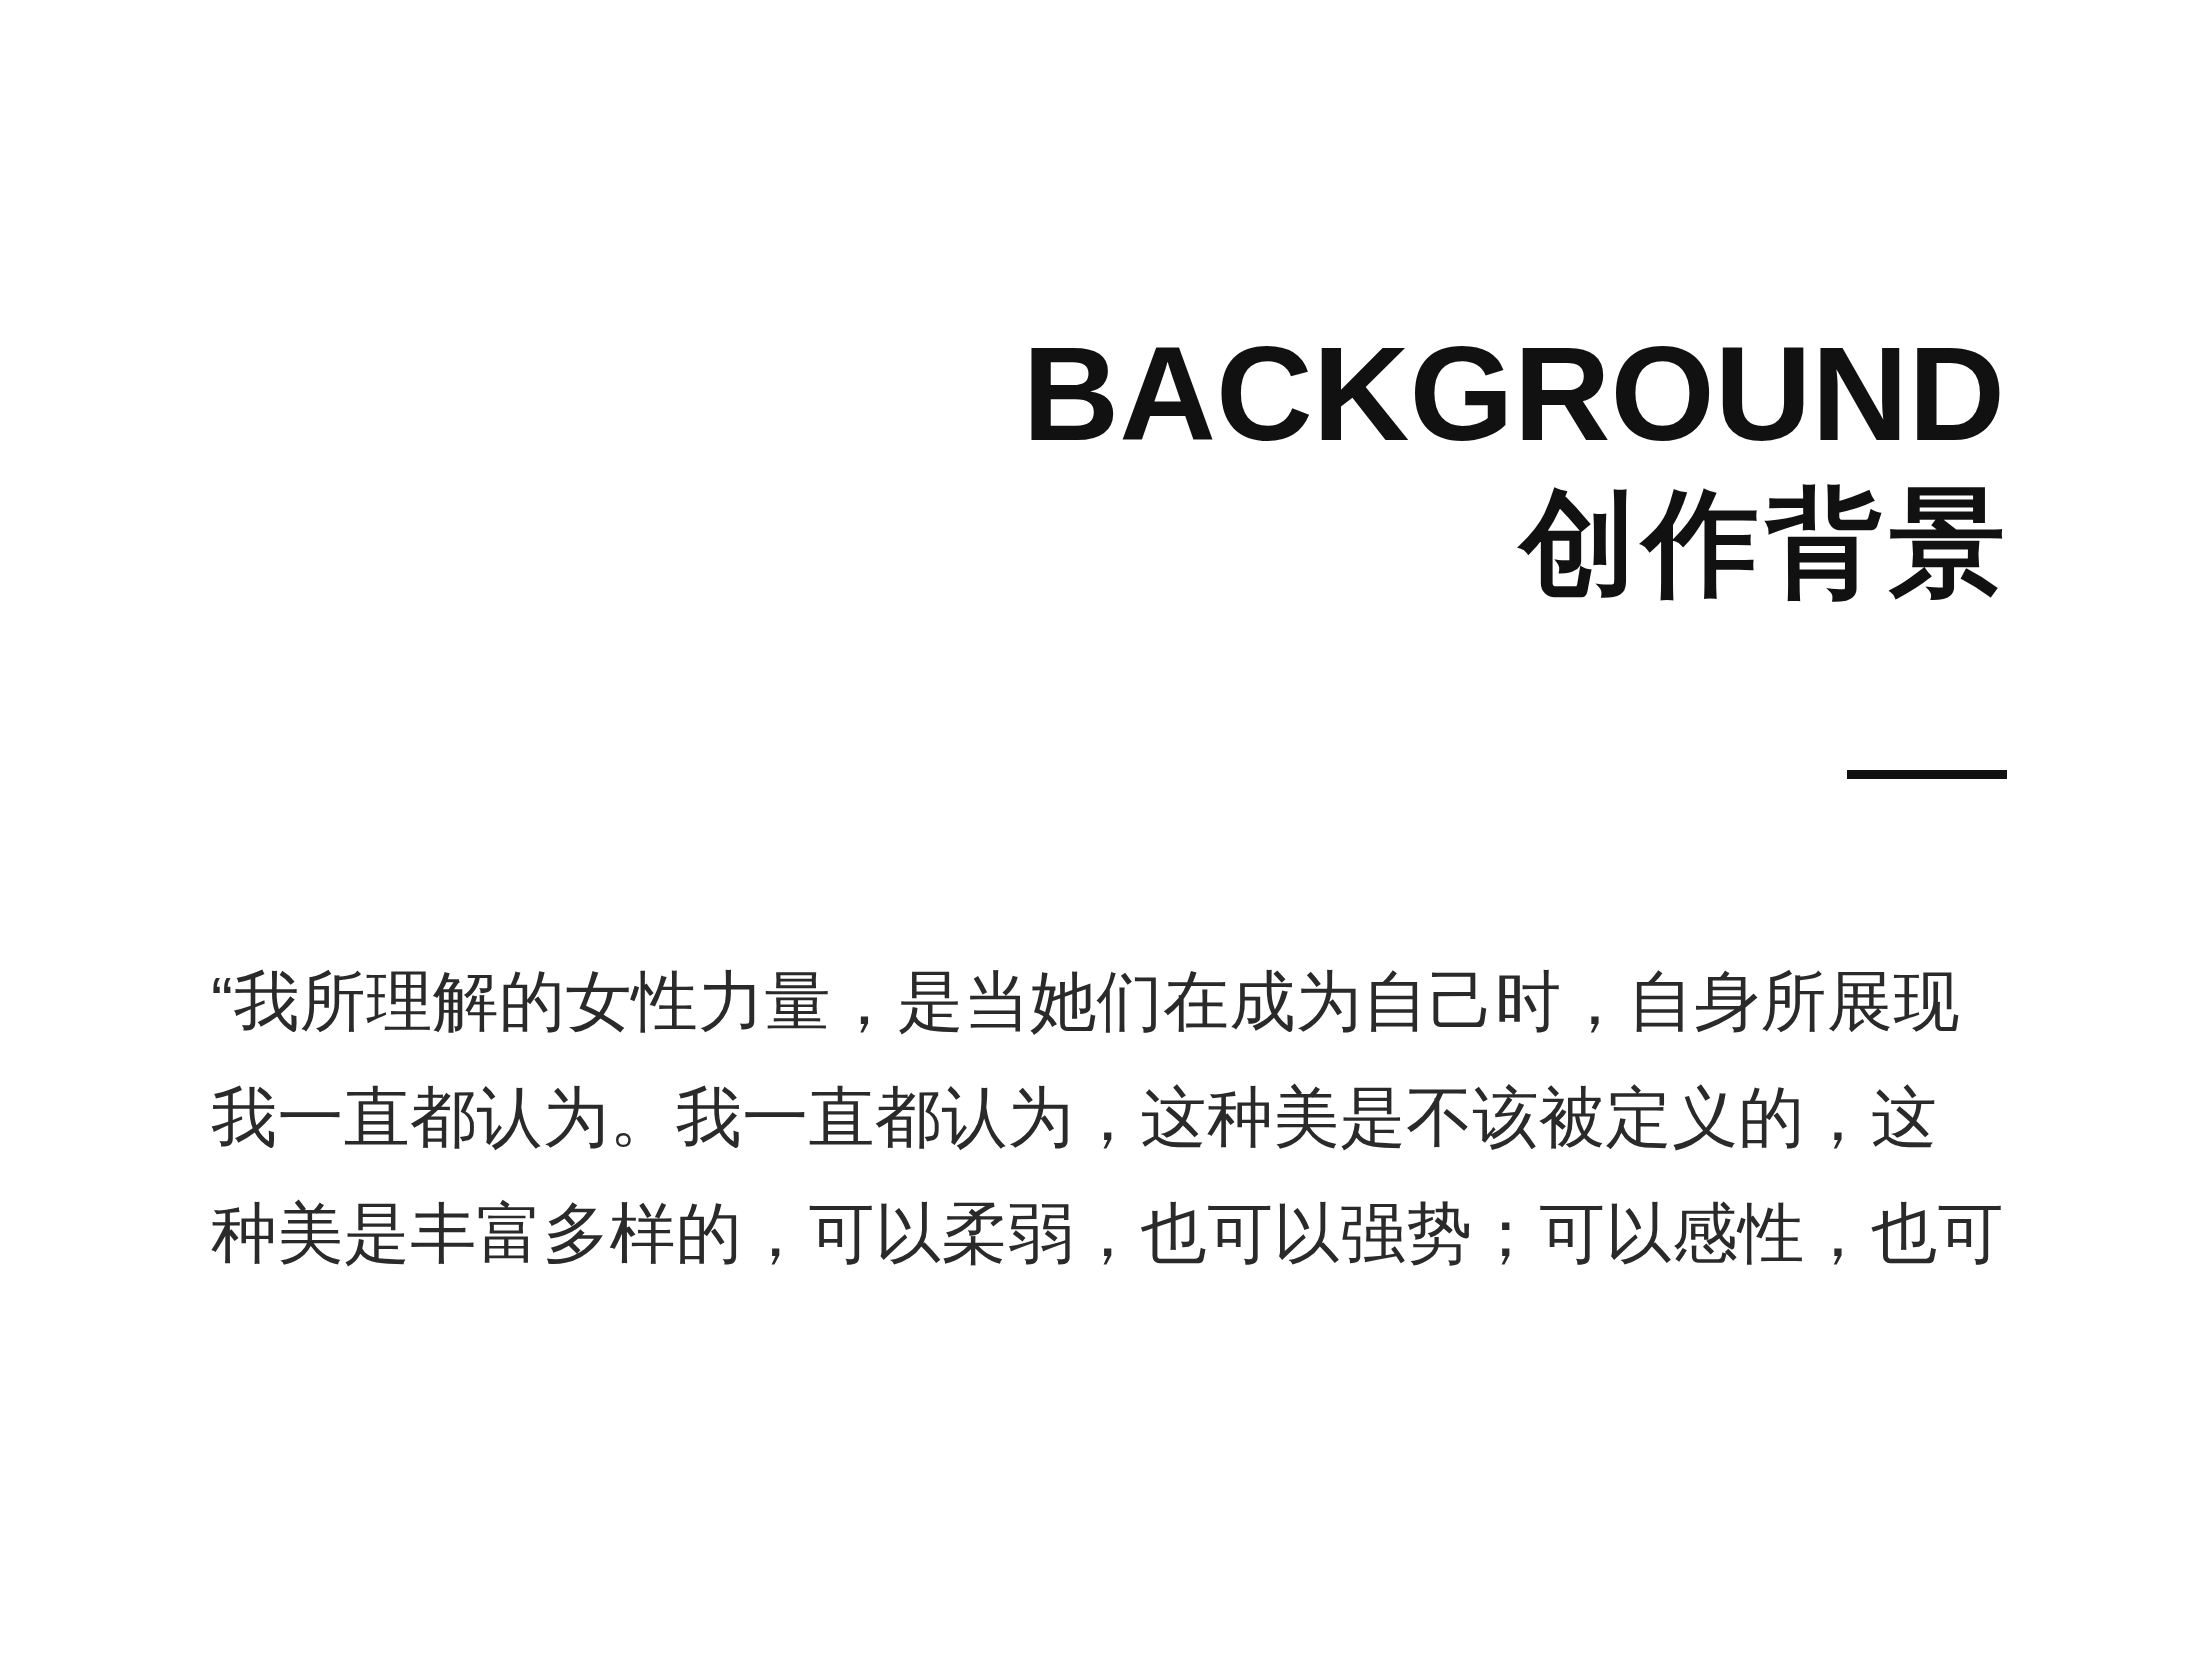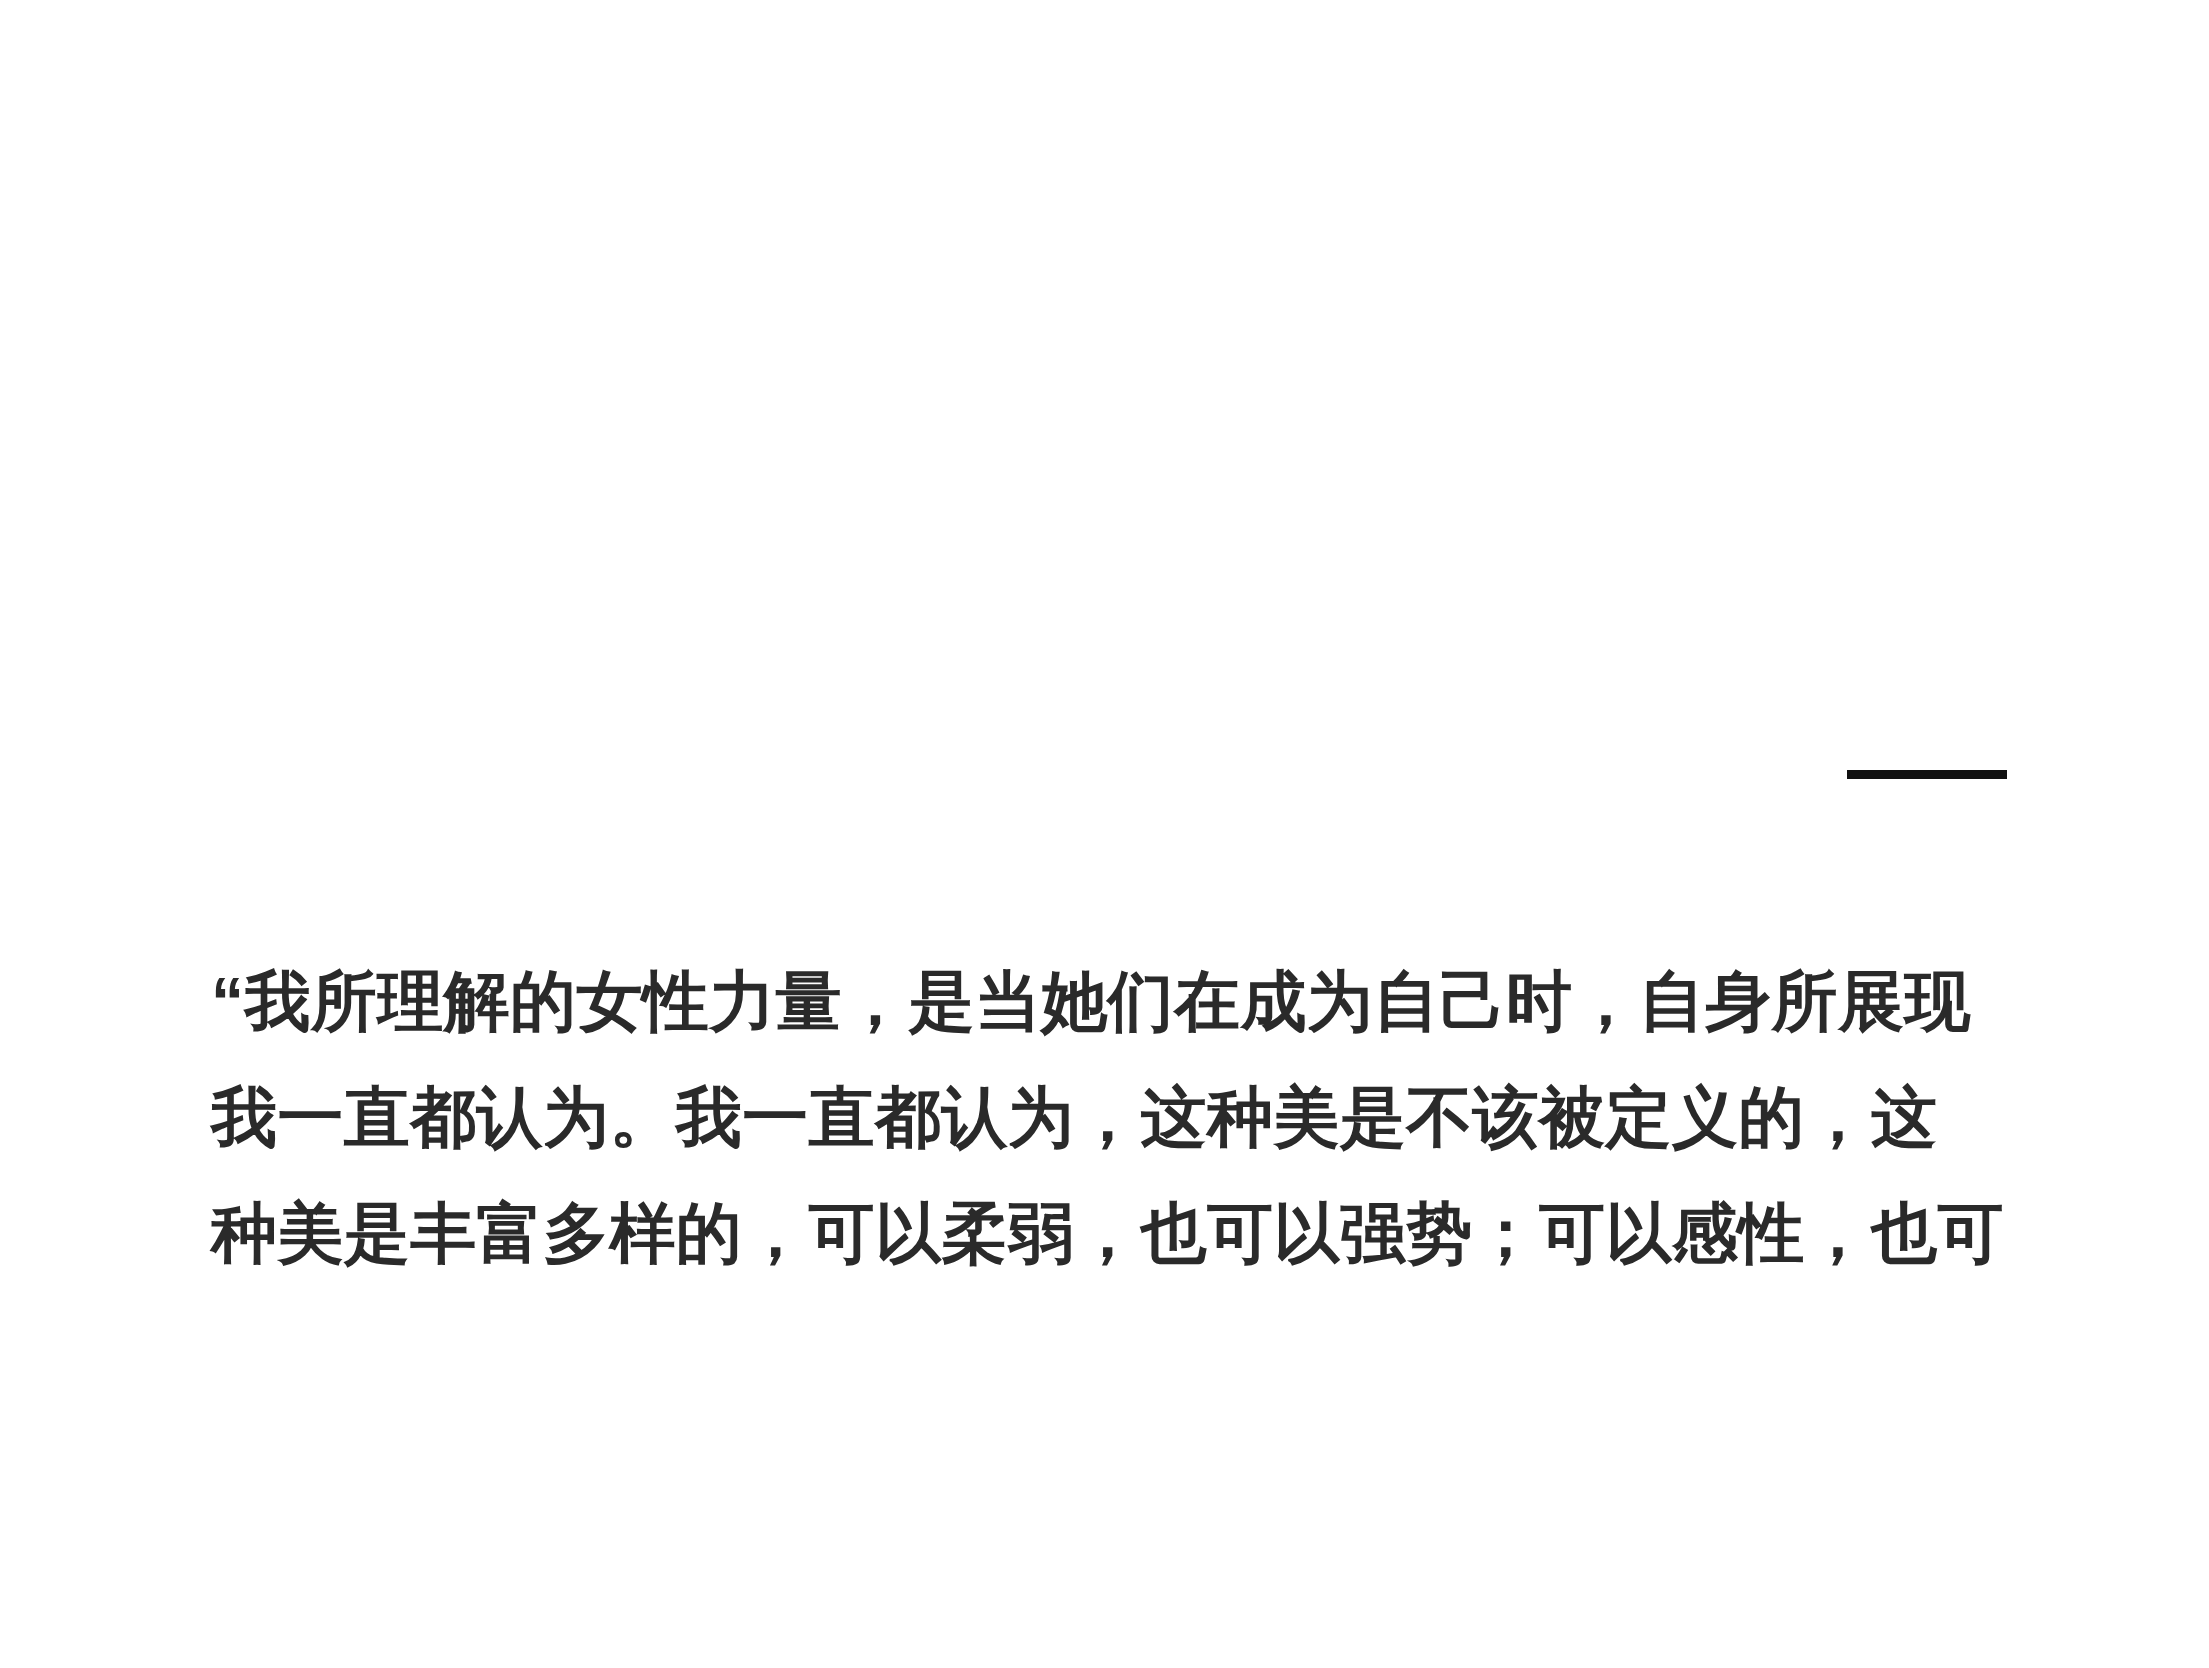--- a/index.html
+++ b/index.html
@@ -49,32 +49,36 @@
   }
   
   .quote-block {
     position: absolute;
     top: 943px;
     left: 211px;
     width: 1827px;
     color: #2a2a2a;
     font-size: 66px;
     line-height: 116px;
-    font-weight: 700;
+    font-weight: 400;
     letter-spacing: 0.4px;
   }
   .quote-line {
     white-space: nowrap;
   }
 </style>
 </head>
 <body>
 
 <div class="slide">
 
+  <div class="header-block">
+    <div class="title-en">BACKGROUND</div>
+    <div class="title-zh">创作背景</div>
+  </div>
 
   <div class="divider"></div>
 
   <div class="quote-block">
     <div class="quote-line">“我所理解的女性力量，是当她们在成为自己时，自身所展现</div>
     <div class="quote-line">我一直都认为。我一直都认为，这种美是不该被定义的，这</div>
     <div class="quote-line">种美是丰富多样的，可以柔弱，也可以强势；可以感性，也可</div>
   </div>
 
 </div>

